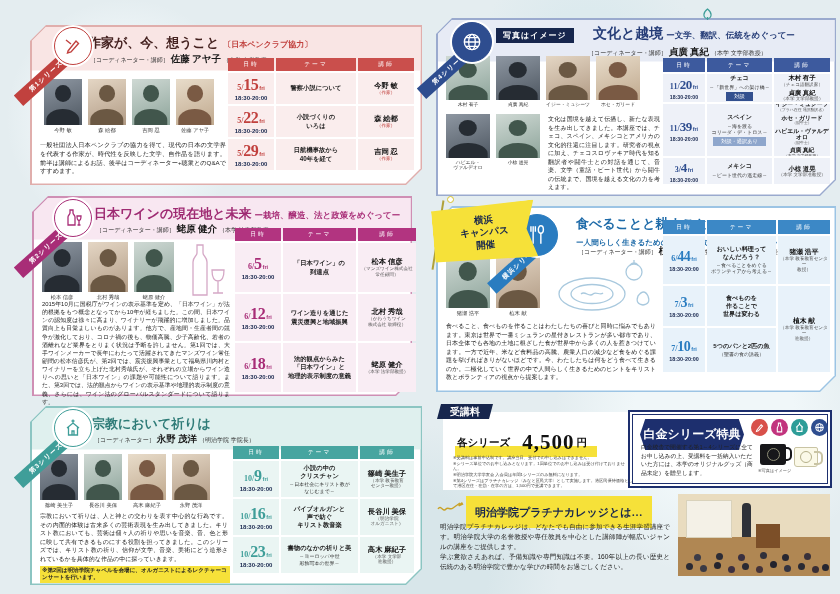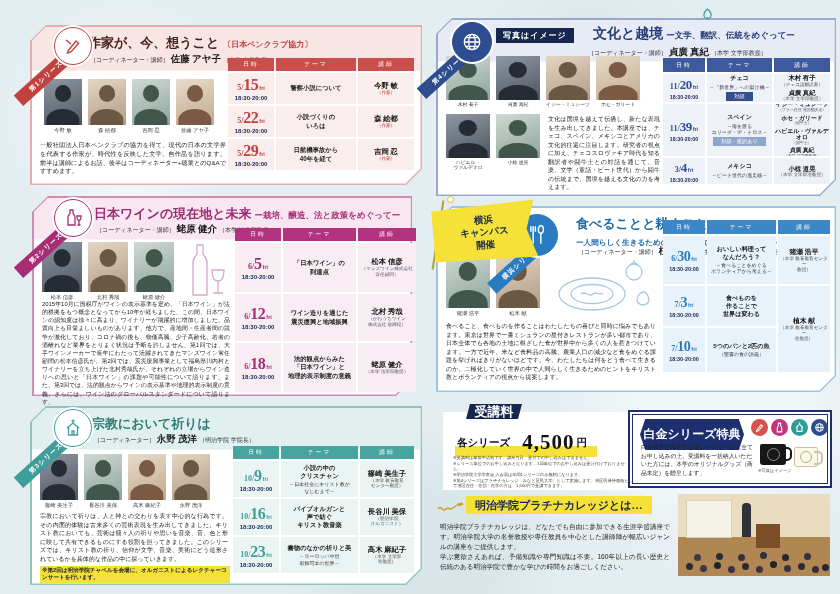--- a/index.html
+++ b/index.html
@@ -66,21 +66,21 @@
   .bribbon{position:absolute;height:14px;background:var(--ac);color:#fff;font-size:6.5px;font-weight:700;letter-spacing:1px;display:flex;align-items:center;justify-content:center;transform:rotate(-42deg)}
   
   .flag{position:absolute;left:433px;top:204px;width:103px;height:57px;background:#f6e139;transform:rotate(-5deg);z-index:7;
     clip-path:polygon(0 5%,100% 0,91% 50%,100% 100%,0 95%);display:flex;align-items:center;justify-content:center}
   .flag .fl{font-family:"Liberation Serif","DejaVu Serif",serif;font-weight:700;font-size:9.5px;color:#17264d;line-height:1.3;text-align:center;white-space:pre-line}
   .pole{position:absolute;left:437px;top:200px;width:1.5px;height:70px;background:#b0a23a;transform:rotate(9deg);z-index:6}
   .fdot{position:absolute;left:447px;top:196px;width:5px;height:5px;border:1.2px solid #d8c22f;border-radius:50%;z-index:8;background:#fff}
   .tag{position:absolute;z-index:2;background:#17264d;color:#fff;font-weight:700;font-size:8px;padding:2px 7px;letter-spacing:1px}
   
   .feesbox{position:absolute;left:443px;top:412px;width:198px;height:78px;background:#fff;z-index:2}
-  .fbadge{position:absolute;left:466px;top:404px;width:56px;height:15px;background:#17264d;color:#fff;font-weight:700;font-size:13px;display:flex;align-items:center;justify-content:center;z-index:3;clip-path:polygon(4px 0,100% 0,calc(100% - 4px) 100%,0 100%)}
+  .fbadge{position:absolute;left:437px;top:404px;width:56px;height:15px;background:#17264d;color:#fff;font-weight:700;font-size:10px;display:flex;align-items:center;justify-content:center;z-index:3;clip-path:polygon(4px 0,100% 0,calc(100% - 4px) 100%,0 100%)}
   .pline{position:absolute;left:455px;top:430px;z-index:3;display:flex;align-items:center;background:linear-gradient(180deg,transparent 60%,#f6e139 60%);padding:0 10px 2px 2px}
   .pseries{font-size:10.5px;font-weight:700;color:#111}
   .pnum{font-family:"Liberation Serif","DejaVu Serif",serif;font-weight:700;font-size:21px;color:#111;margin:0 2px 0 12px;letter-spacing:1px}
   .pyen{font-size:10.5px;font-weight:700;color:#111}
   .fnotes{position:absolute;left:453px;top:455px;width:180px;z-index:3;font-size:4.2px;line-height:1.35;color:#444}
   
   .plat{position:absolute;left:628px;top:410px;width:200px;height:74px;background:#fff;border:2px solid #1d2f6e;z-index:2}
   .plat::before{content:"";position:absolute;inset:2px;border:1px solid #1d2f6e;pointer-events:none}
   .pribbon{position:absolute;left:640px;top:419px;width:104px;height:31px;background:#1d2f6e;color:#fff;font-family:"Liberation Serif","DejaVu Serif",serif;font-weight:700;font-size:12px;display:flex;align-items:center;justify-content:center;z-index:3;clip-path:polygon(5% 0,95% 0,100% 50%,95% 100%,5% 100%,0 50%)}
   .micons{position:absolute;left:748px;top:419px;z-index:3;display:flex}
@@ -90,21 +90,21 @@
   .mug::after{content:"";position:absolute;right:-6px;top:3px;width:7px;height:10px;border:2.5px solid;border-left:none;border-radius:0 5px 5px 0}
   .mugb{left:760px;top:444px;width:26px;height:21px;background:#17171a}
   .mugb::after{border-color:#17171a}
   .mugb i{position:absolute;left:7px;top:4px;width:11px;height:11px;border:1px solid #8f8f77;border-radius:50%}
   .mugw{left:794px;top:447px;width:22px;height:18px;background:#fbf9e8;border:1px solid #c9c4a4}
   .mugw::after{border-color:#c9c4a4}
   .mugw i{position:absolute;left:5px;top:3px;width:10px;height:10px;border:1px solid #b5b08b;border-radius:50%}
   .mnote{position:absolute;left:758px;top:468px;z-index:3;font-size:4.2px;color:#555}
   
   .abicon{position:absolute;left:437px;top:500px;z-index:2}
-  .abtitle{position:absolute;left:466px;top:496px;height:18px;background:#f6e139;color:#17264d;font-family:"Liberation Serif","DejaVu Serif",serif;font-weight:700;font-size:11px;display:flex;align-items:center;padding:0 9px;z-index:2}
+  .abtitle{position:absolute;left:466px;top:496px;height:32px;background:#f6e139;color:#17264d;font-family:"Liberation Serif","DejaVu Serif",serif;font-weight:700;font-size:11px;display:flex;align-items:center;padding:0 9px;z-index:2}
   .abtext{position:absolute;left:440px;top:522px;width:230px;font-size:6.6px;line-height:1.52;color:#222;white-space:pre-line;z-index:2;text-align:justify}
   .abphoto{position:absolute;left:678px;top:494px;width:152px;height:82px;z-index:2;overflow:hidden;background:linear-gradient(180deg,#e9dcbf 0 52%,#b08753 52% 100%)}
   .screen{position:absolute;left:8px;top:6px;width:44px;height:36px;background:#f4f1e7;border:1px solid #d9d2bb}
   .speaker{position:absolute;left:64px;top:9px;width:9px;height:34px;background:#2e3138;border-radius:4px 4px 0 0}
   .podium{position:absolute;left:78px;top:30px;width:24px;height:24px;background:#7c4f28}
   .crowd{position:absolute;left:8px;bottom:6px;width:7px;height:7px;border-radius:50%;background:#2a2a33;
     box-shadow:14px 2px 0 #3a3a45,28px -1px 0 #23232d,42px 3px 0 #3d3040,56px 0 0 #2a2a33,70px 3px 0 #44333a,84px -2px 0 #23232d,98px 2px 0 #333340,112px 0 0 #2a2a33,126px 3px 0 #3a2f35,136px 1px 0 #262630,8px -9px 0 #3c3c48,30px -10px 0 #2c2c36,52px -9px 0 #3a3040,74px -11px 0 #30303a,96px -9px 0 #272731,118px -10px 0 #38303a}
   .art{position:absolute;z-index:2}
   .topmark{position:absolute;left:702px;top:8px;width:11px;height:13px;z-index:2;color:#3f9e99}
   svg{display:block}
@@ -556,21 +556,21 @@
       </svg>
     </div>
     <div class="desc" style="left:10px;top:116px;width:210px;font-size:6px">食べること、食べものを作ることはわたしたちの喜びと同時に悩みでもあります。東京は世界で一番ミシュランの星付きレストランが多い都市であり、日本全体でも各地の土地に根ざした食が世界中から多くの人を惹きつけています。一方で近年、米など食料品の高騰、農業人口の減少など食をめぐる課題を挙げればきりがないほどです。今、わたしたちは何をどう食べて生きるのか。二極化していく世界の中で人間らしく生きるためのヒントをキリスト教とボランティアの視点から提案します。</div>
     <div class="tbl" style="left:227px;top:14px;width:167px;grid-template-columns:42px 1fr 52px;grid-template-rows:14px 48px 40px 44px">
       <div class="th">日時</div>
       <div class="th">テーマ</div>
       <div class="th">講師</div>
       <div class="td">
           <div class="d1">
             <span class="mo">6/</span>
-            <span class="dy" style="font-size:14px">30</span>
+            <span class="dy" style="font-size:14px">44</span>
             <span class="dw">fri</span>
           </div>
           <div class="tm" style="font-size:5.4px">18:30-20:00</div>
         </div>
       <div class="td">
           <div class="theme" style="font-size:6.1px">おいしい料理って
 なんだろう？</div>
           <div class="tnote">～食べることをめぐる
 ボランティアから考える～</div>
         </div>

